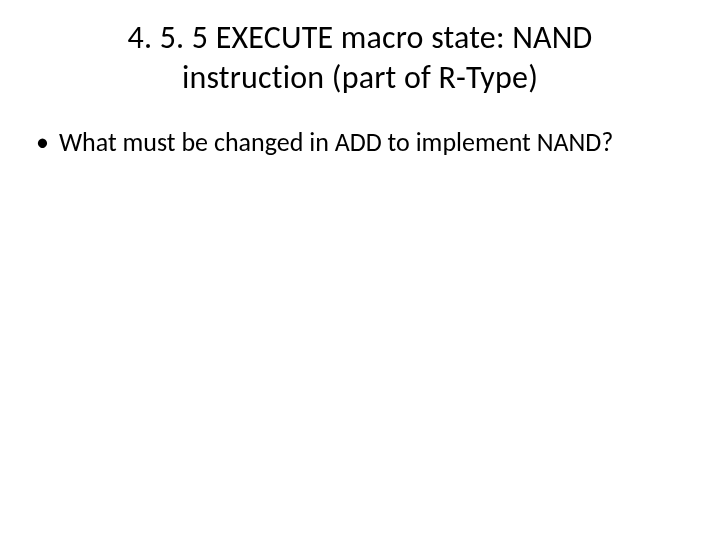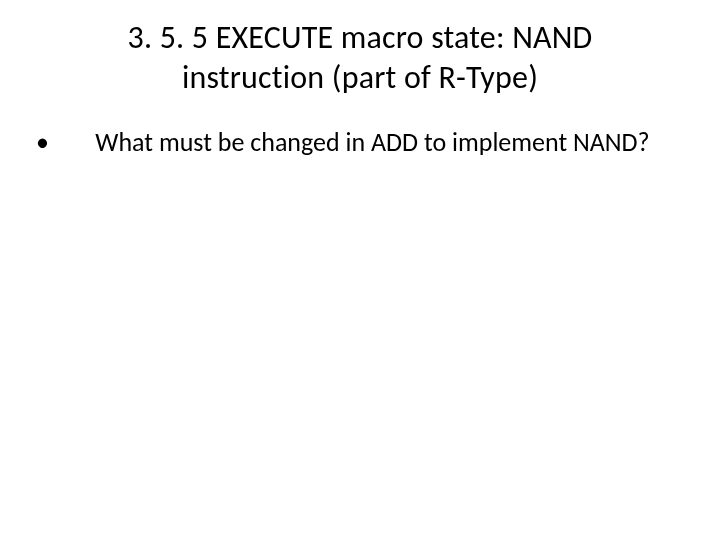--- a/index.html
+++ b/index.html
@@ -38,27 +38,26 @@
       font-size: 26px;
       line-height: 1.25;
     }
     .bullet-marker {
       margin-right: 10px;
       flex-shrink: 0;
       line-height: 1.25;
     }
     .bullet-text {
       flex: 1;
-      text-align: center;
     }
   </style>
 </head>
 <body>
 
 <div class="slide">
-  <h1 class="title">3. 5. 5 EXECUTE macro state: NAND instruction (part of R-Type)</h1>
+  <h1 class="title">4. 5. 5 EXECUTE macro state: NAND instruction (part of R-Type)</h1>
   <div class="content">
     <div class="bullet-item">
       <span class="bullet-marker">•</span>
       <span class="bullet-text">What must be changed in ADD to implement NAND?</span>
     </div>
   </div>
 </div>
 
 </body></html>

